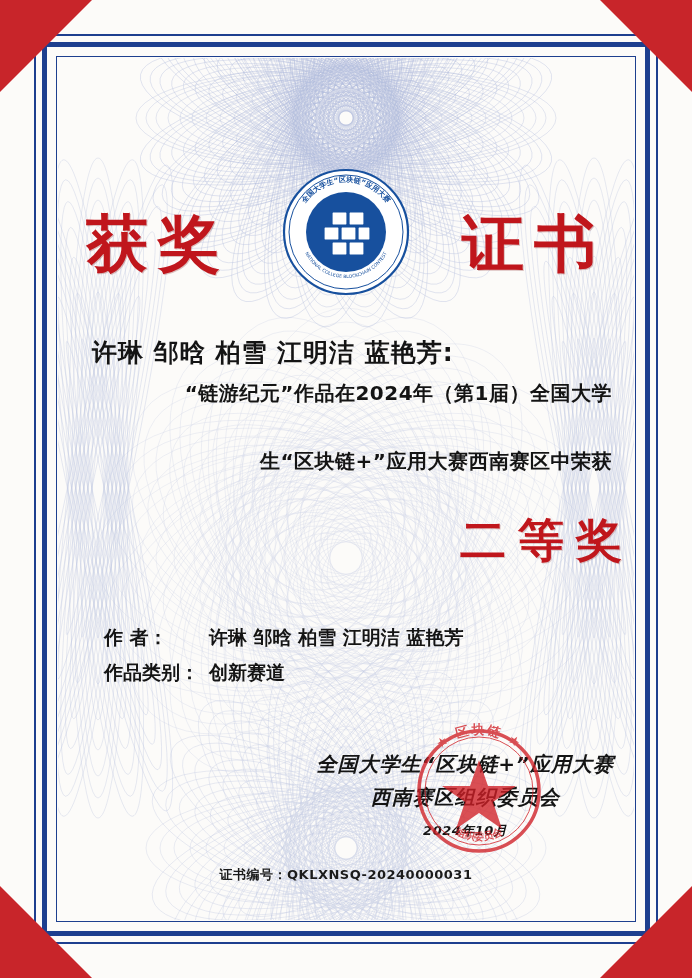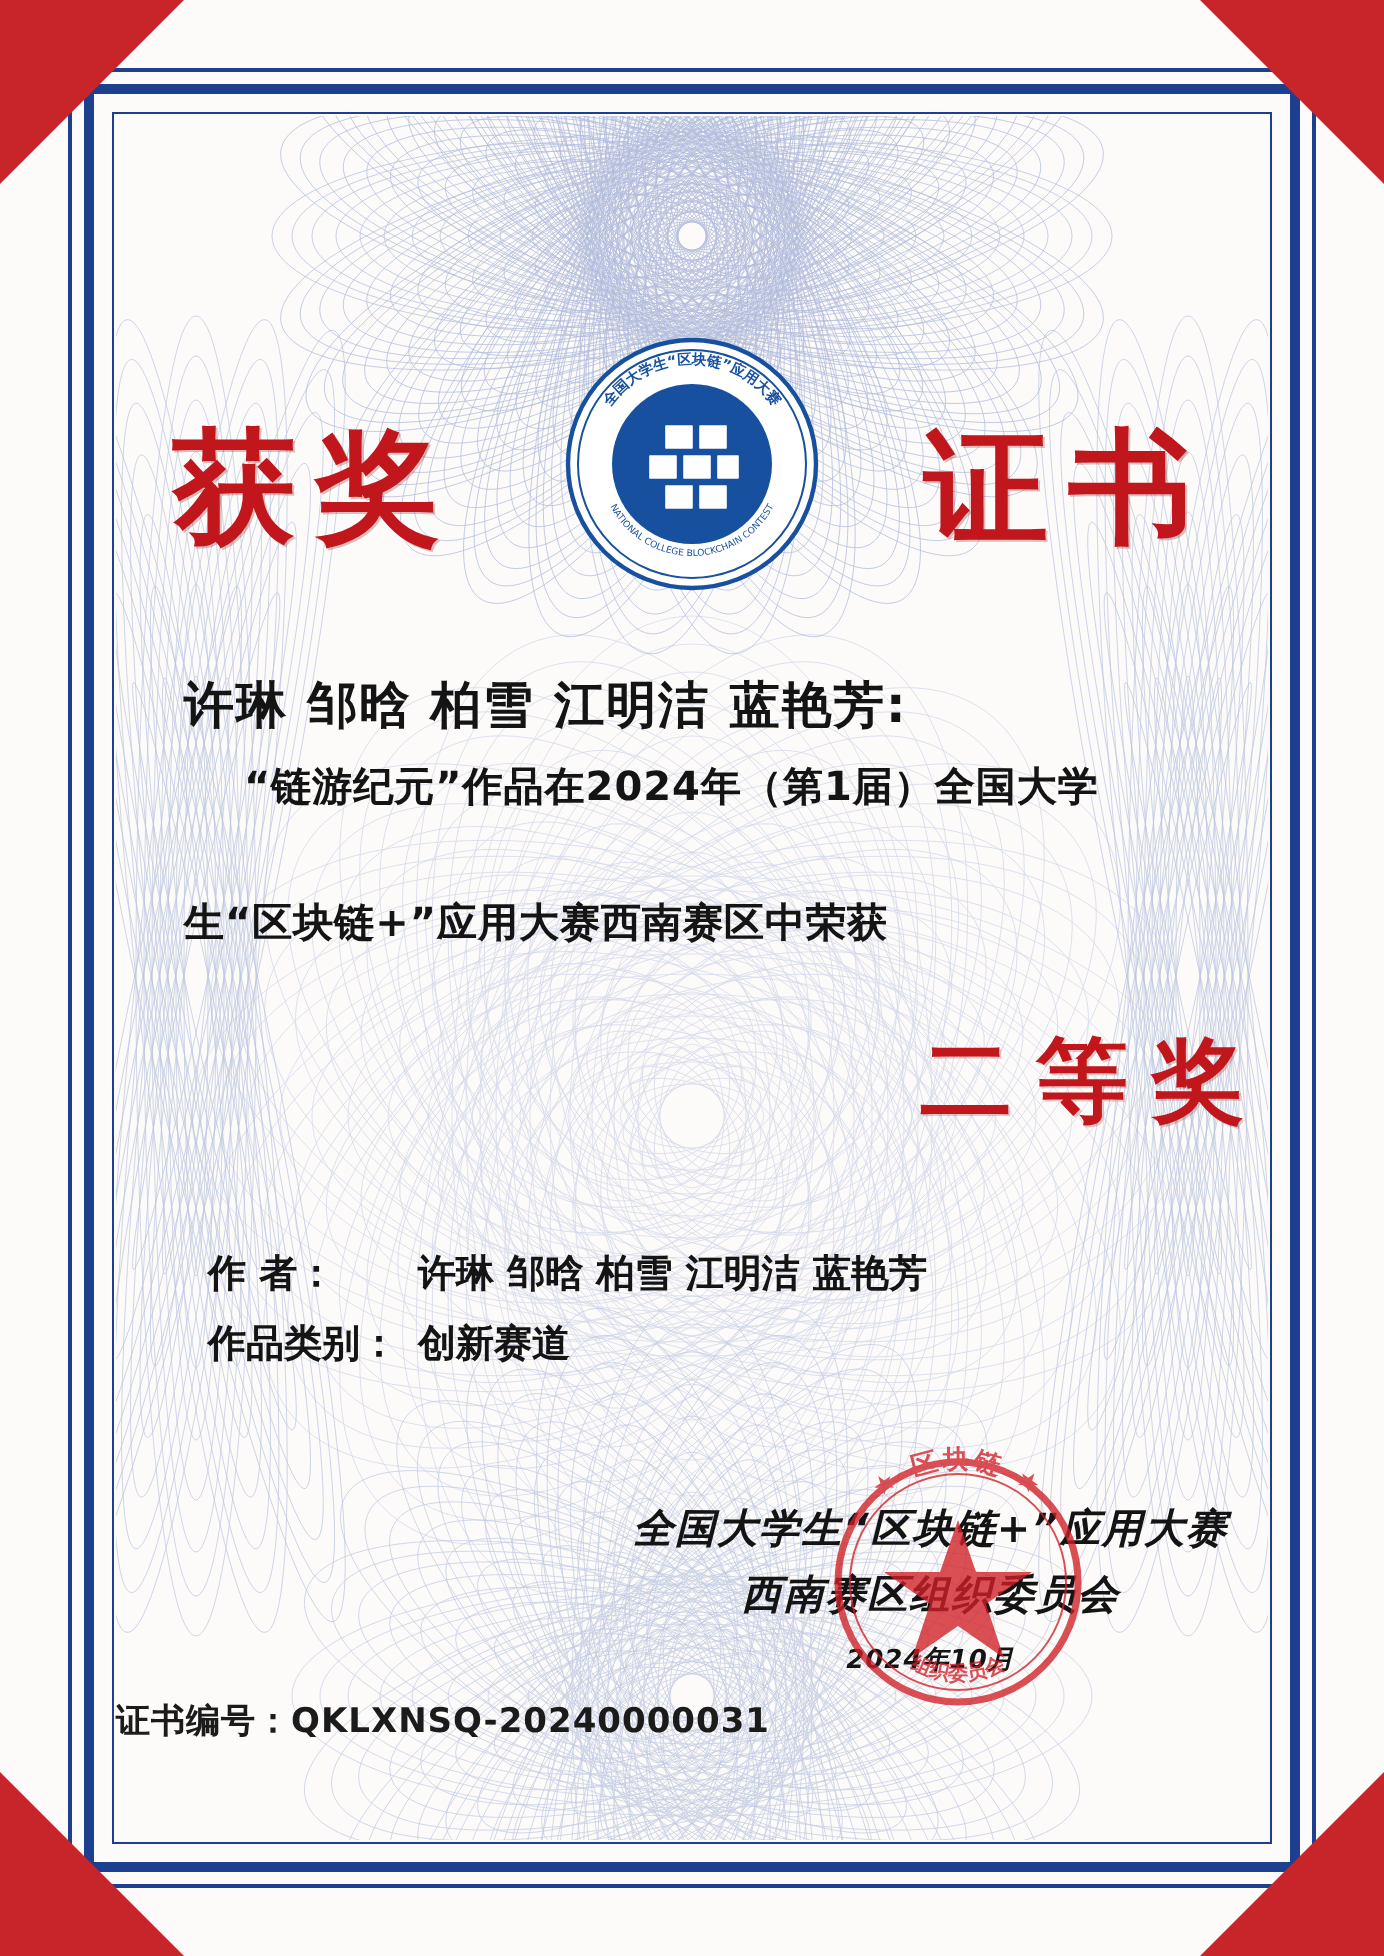--- a/index.html
+++ b/index.html
@@ -133,20 +133,21 @@
   }
   .body-line {
     position: absolute;
     left: 34px;
     right: 22px;
     font-family: "DejaVu Sans", "Liberation Sans", sans-serif;
     font-size: 20px;
     color: #141414;
     font-weight: bold;
     letter-spacing: 0.5px;
+    text-align: right;
   }
   .body-line.l1 { top: 322px; text-indent: 30px; }
   .body-line.l2 { top: 362px; margin-top: 28px; }
 
   
   .award {
     position: absolute;
     top: 452px;
     left: 0;
     right: 0;
@@ -203,25 +204,26 @@
     top: 660px;
     width: 146px;
     height: 146px;
     z-index: 8;
     opacity: 0.78;
   }
 
   
   .cert-no {
     position: absolute;
-    bottom: 48px;
+    bottom: 36px;
     left: 0;
     right: 0;
+    text-align: center;
     font-family: "DejaVu Sans", "Liberation Sans", sans-serif;
-    font-size: 17px;
+    font-size: 13px;
     color: #1b1b1b;
     font-weight: bold;
     letter-spacing: 0.5px;
   }
 </style>
 </head>
 <body>
 
 <div id="certificate">
 

